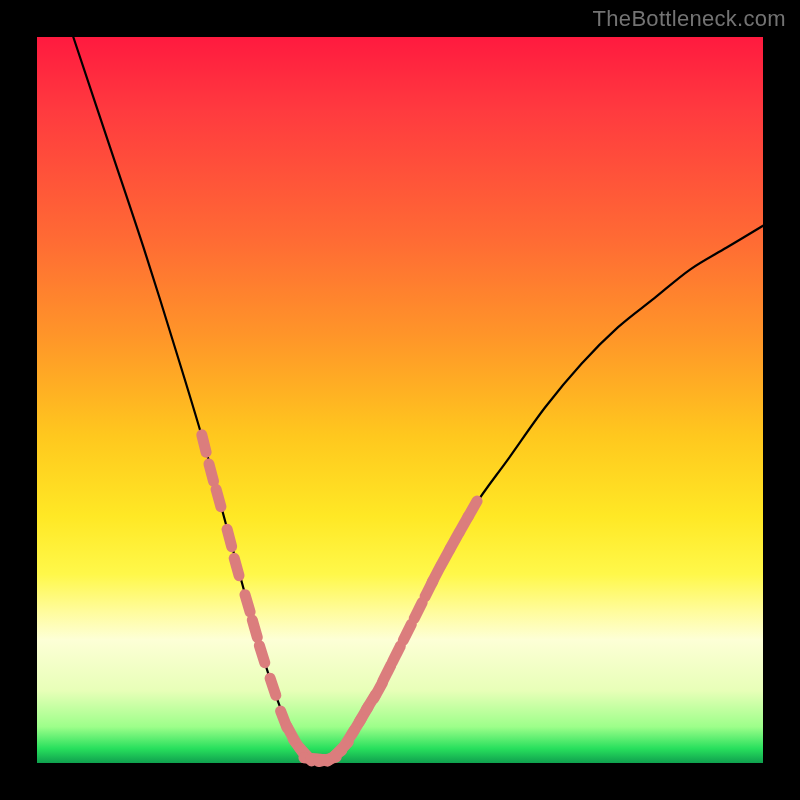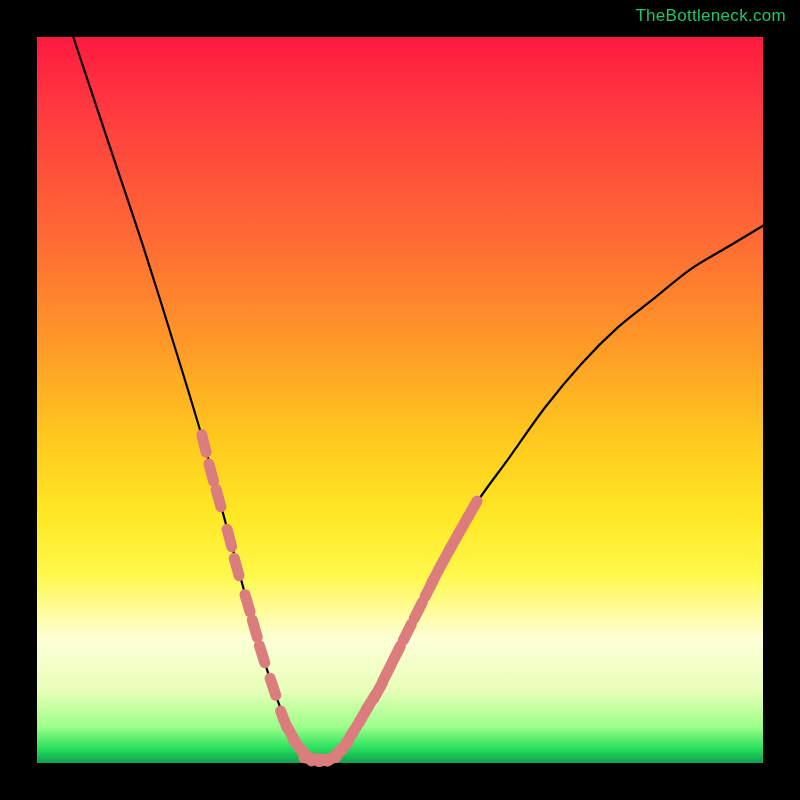--- a/index.html
+++ b/index.html
@@ -38,22 +38,22 @@
       #e8ffb8 90%,
       #9dff8a 95%,
       #28e05d 98%,
       #0fa04e 100%
     );
   }
   .watermark {
     position: absolute;
     top: 6px;
     right: 14px;
-    color: #22c55e;
-    font-size: 17px;
+    color: #737373;
+    font-size: 22px;
     font-weight: 500;
     letter-spacing: 0.3px;
     pointer-events: none;
   }
   svg.curve {
     position: absolute;
     left: 0;
     top: 0;
     width: 726px;
     height: 726px;

